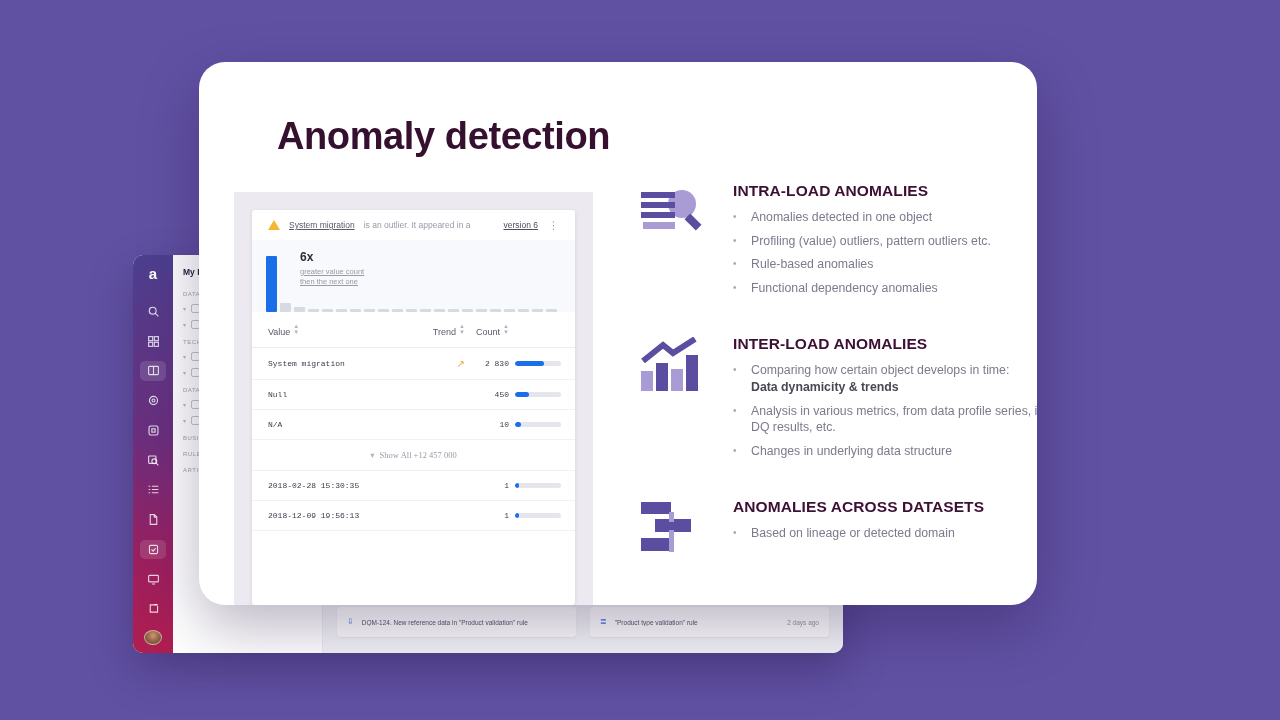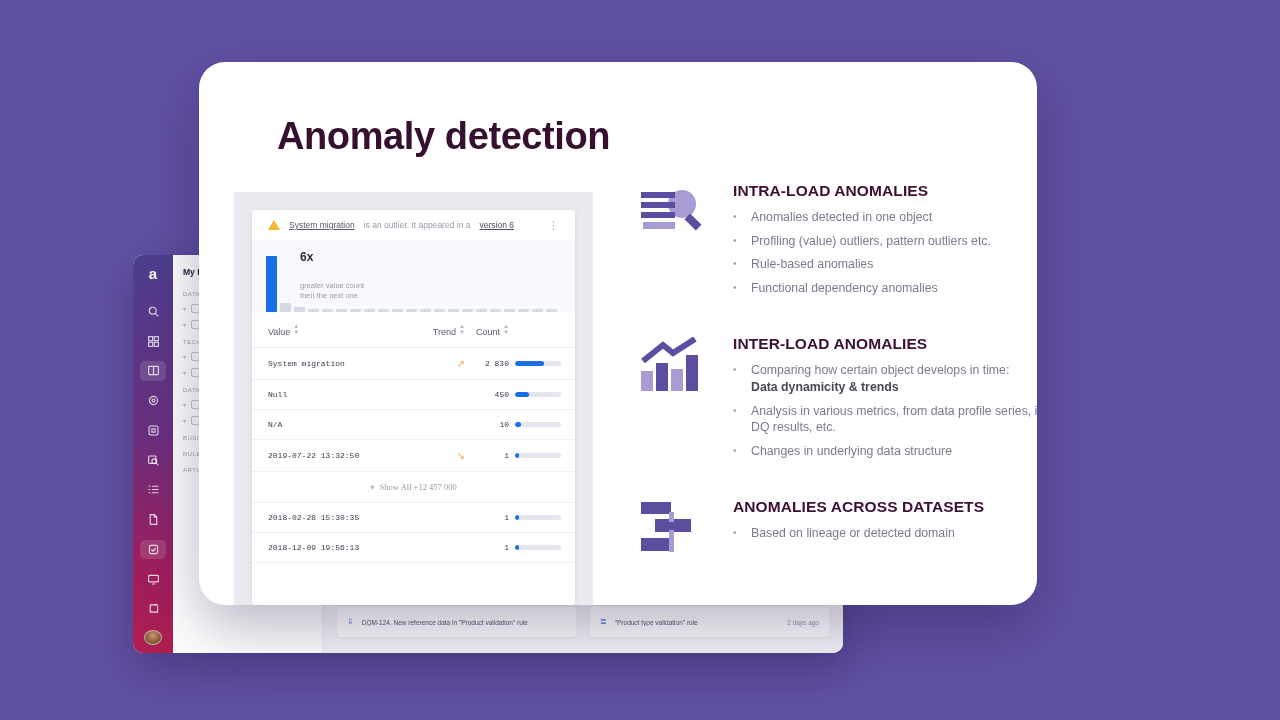--- a/index.html
+++ b/index.html
@@ -143,21 +143,21 @@
     padding: 8px 14px 0 14px;
     display: flex; align-items: flex-end;
   }
   .big-bar { width: 11px; height: 56px; background: #1a6ee8; border-radius: 1px; }
   .mini-bars { display: flex; align-items: flex-end; gap: 3px; margin-left: 3px; }
   .mini-bars i { display: block; width: 11px; background: #d6dae2; border-radius: 1px; }
   .callout {
     position: absolute; left: 48px; top: 10px;
   }
   .callout .big { font-size: 12px; font-weight: 700; color: #2b2b3a; }
-  .callout .sub { font-size: 7.5px; color: #9a9aa8; line-height: 1.35; margin-top: 17px; }
+  .callout .sub { font-size: 7.5px; color: #9a9aa8; line-height: 1.35; margin-top: 3px; text-decoration: underline; }
 
   .tbl { width: 100%; border-collapse: collapse; font-size: 8.5px; }
   .tbl th {
     text-align: left; font-weight: 400; color: #5a5a68;
     padding: 11px 0 10px 0; border-bottom: 1px solid #eeeef2;
     font-size: 9px;
   }
   .tbl td {
     padding: 10px 0; border-bottom: 1px solid #f1f1f5;
     color: #3c3c4c;
@@ -330,21 +330,21 @@
   <div class="slide-title">Anomaly detection</div>
 
   <div class="shot">
     <div class="shot-card">
 
 
       <div class="fa-alert">
         <span class="warn-tri"></span>
         <span style="text-decoration:underline;color:#5a5a68;">System migration</span>
           <span> is an outlier. It appeared in a </span>
-          <span style="text-decoration:underline;color:#4e4e5c;">version 6</span>
+          <span style="text-decoration:underline;color:#4e4e5c;margin-left:24px;">version 6</span>
         <span class="kebab">⋮</span>
       </div>
 
       <div class="fa-chart">
         <span class="big-bar"></span>
         <span class="mini-bars">
           <i style="height:9px"></i>
             <i style="height:5px"></i>
             <i style="height:3px"></i>
             <i style="height:3px"></i>
@@ -407,30 +407,20 @@
           <tr>
             <td class="c-val">N/A</td>
             <td class="c-trend"></td>
             <td class="c-count">10</td>
             <td class="c-bar">
                 <div class="bar-track">
                   <div class="bar-fill" style="width:12%"></div>
                 </div>
               </td>
           </tr>
-          <tr>
-            <td class="c-val">2019-07-22 13:32:50</td>
-            <td class="c-trend"><span class="trend-down">↘</span></td>
-            <td class="c-count">1</td>
-            <td class="c-bar">
-                <div class="bar-track">
-                  <div class="bar-fill" style="width:9%"></div>
-                </div>
-              </td>
-          </tr>
           <tr class="showall">
             <td colspan="4"><span class="chev">▾</span><span>Show All +12 457 000</span></td>
           </tr>
           <tr>
             <td class="c-val">2018-02-28 15:30:35</td>
             <td class="c-trend"></td>
             <td class="c-count">1</td>
             <td class="c-bar">
                 <div class="bar-track">
                   <div class="bar-fill" style="width:9%"></div>

